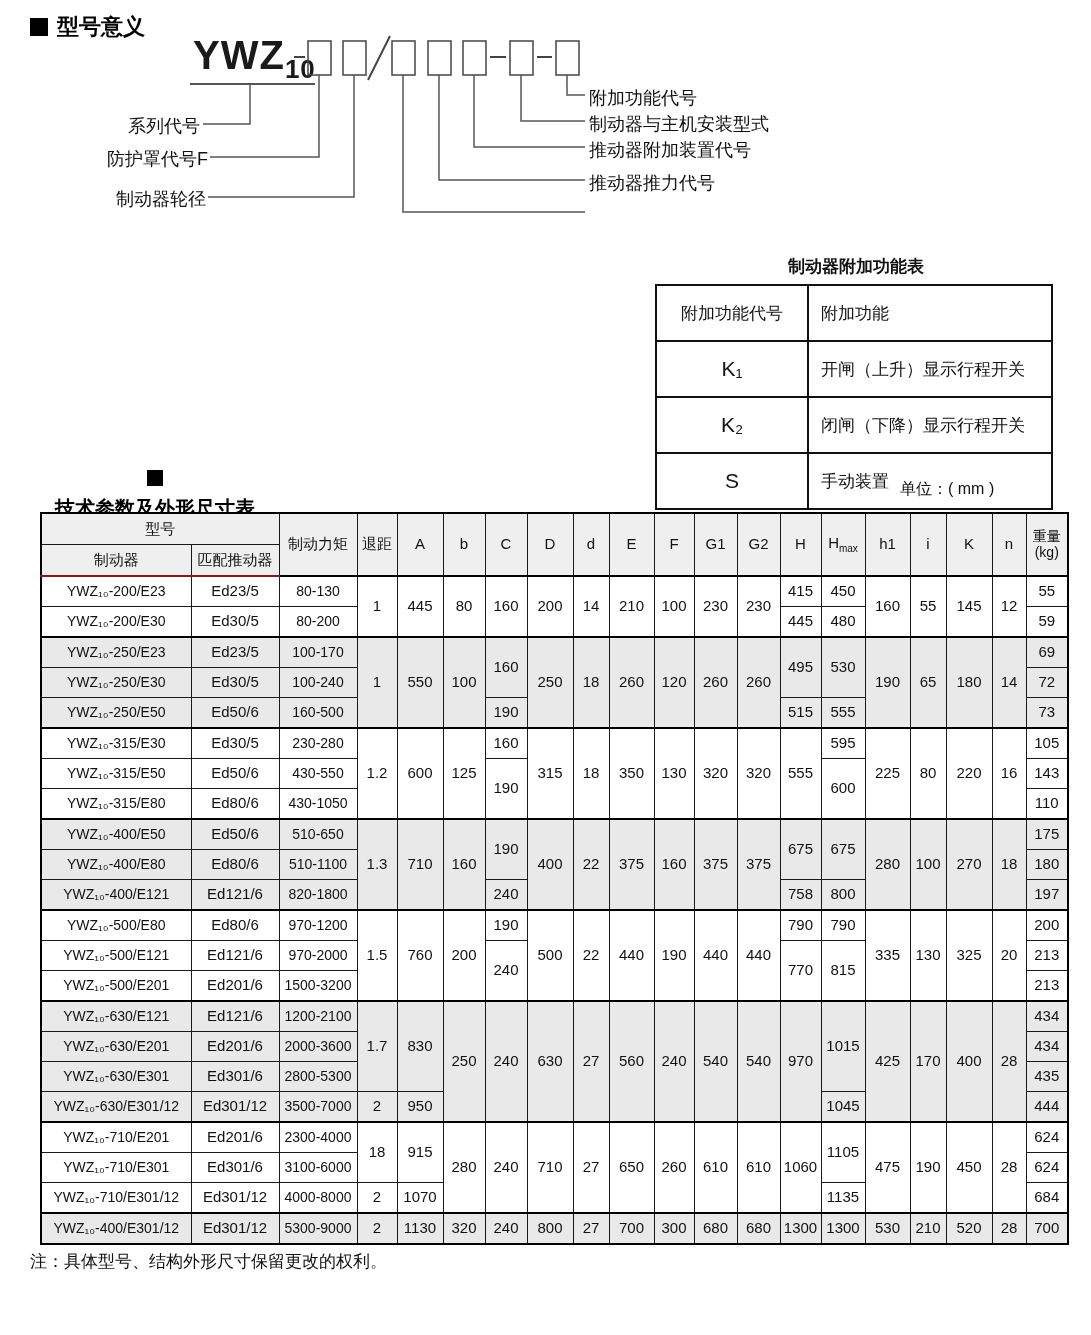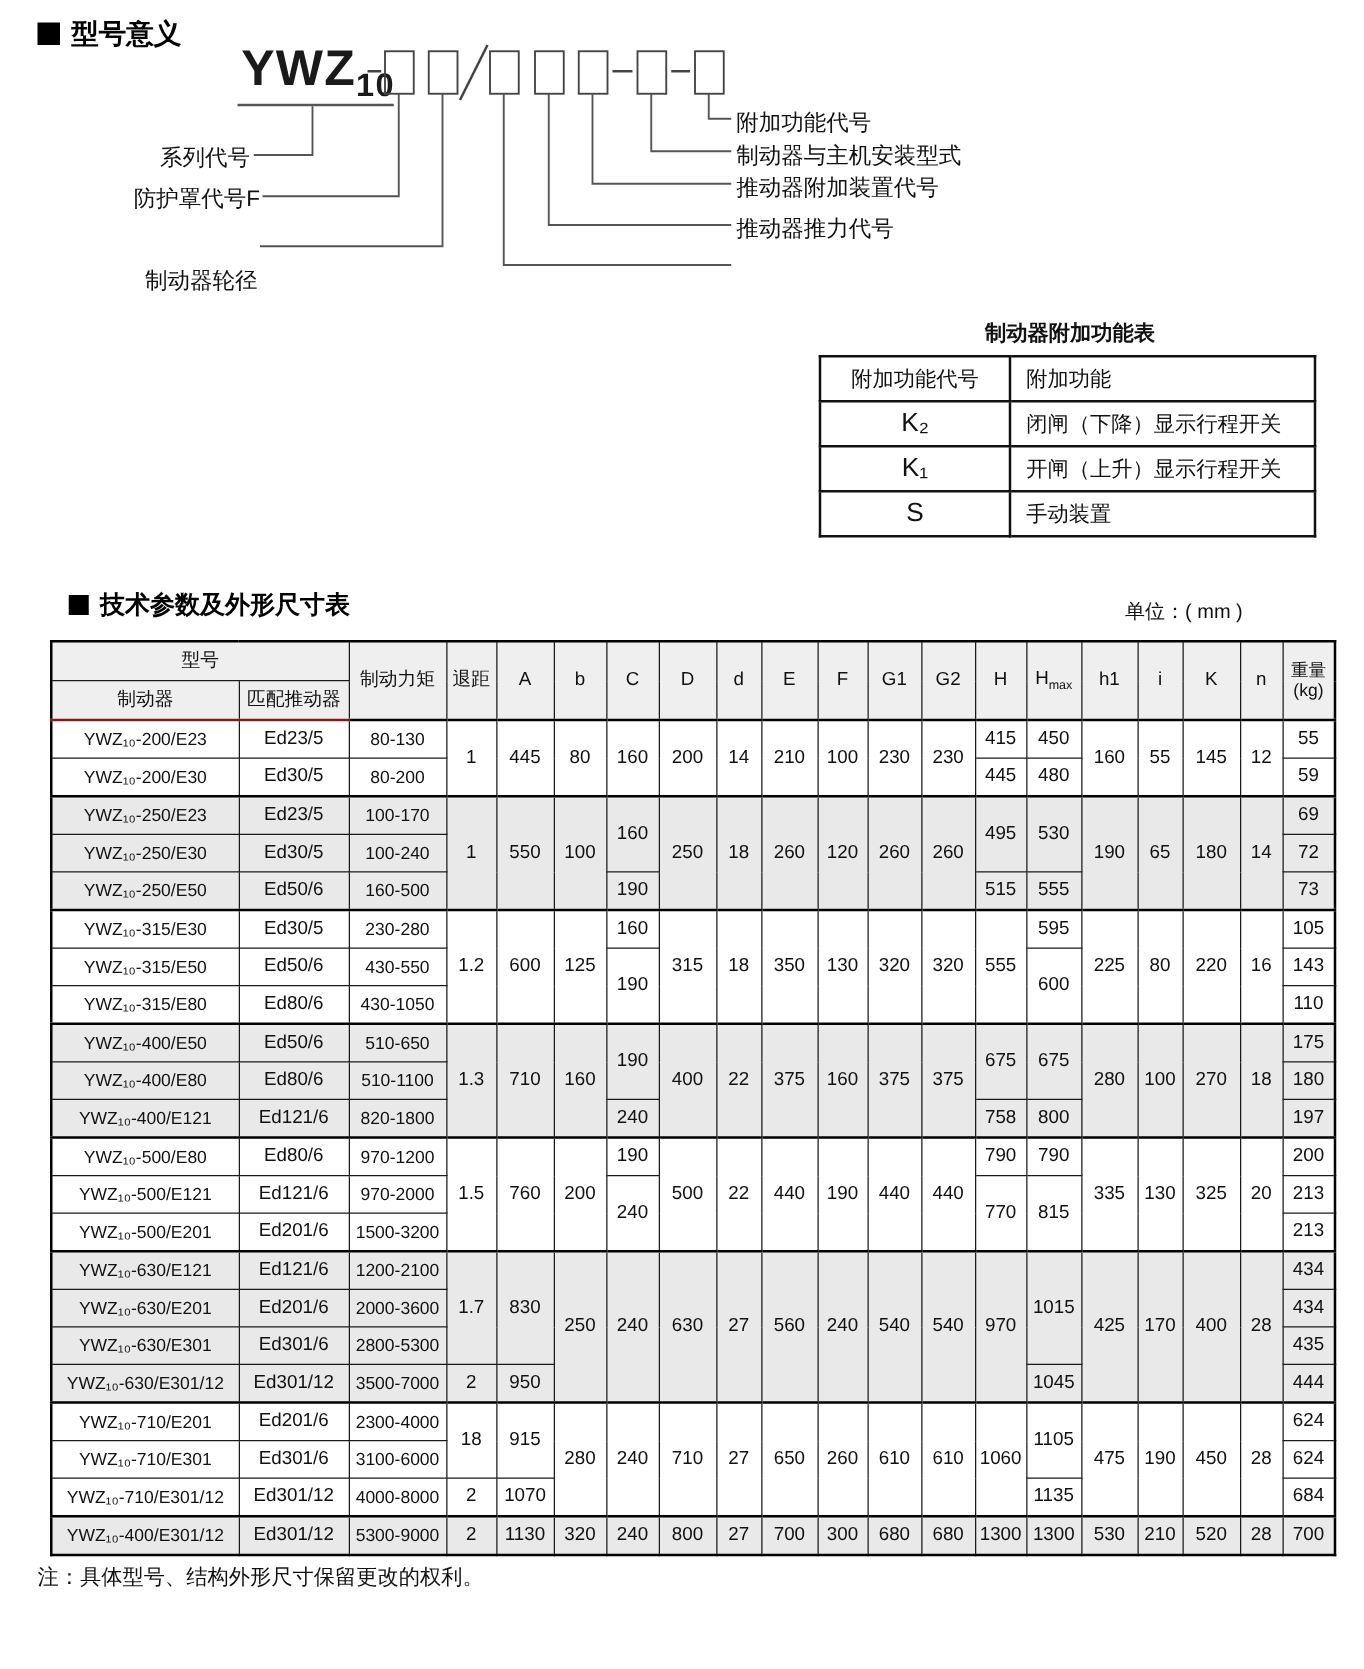--- a/index.html
+++ b/index.html
@@ -14,21 +14,21 @@
   .diagram-svg { position:absolute; left:0; top:0; }
   .model-text { position:absolute; left:193px; top:33px; font-size:40px; font-weight:bold; color:#1a1a1a; letter-spacing:1px; }
   .model-text sub { font-size:26px; font-weight:bold; }
   .dia-label { position:absolute; font-size:18px; color:#111; white-space:nowrap; }
   .dia-label.left { text-align:right; }
 
   
   .fn-wrap { position:absolute; left:655px; top:255px; width:402px; }
   .fn-title { text-align:center; font-size:17px; font-weight:bold; margin-bottom:6px; }
   .fn-table { border-collapse:collapse; width:398px; }
-  .fn-table th, .fn-table td { border:2px solid #111; height:34px; font-size:17px; font-weight:normal; padding:0 12px; }
+  .fn-table th, .fn-table td { border:2px solid #111; height:34px; font-size:17px; font-weight:normal; padding:10px 12px; }
   .fn-table .code { text-align:center; font-size:21px; width:150px; padding:0; }
   .fn-table .hdr1 { text-align:center; padding:0; }
   .fn-table .func { text-align:left; }
 
   
   .unit-label { position:absolute; left:900px; top:479px; font-size:16px; }
   .spec-wrap { position:absolute; left:40px; top:512px; }
   .spec-table { border-collapse:collapse; table-layout:fixed; border:2px solid #000; }
   .spec-table th, .spec-table td { border:1px solid #1a1a1a; text-align:center; vertical-align:middle; padding:0; height:29px; font-size:15px; font-weight:normal; line-height:1.12; background:#fff; }
   .spec-table thead th { background:#efefef; height:30px; }
@@ -77,52 +77,52 @@
 
     <polyline points="567,75 567,95 585,95" fill="none" stroke="#555" stroke-width="1.5"></polyline>
     <polyline points="521,75 521,121 585,121" fill="none" stroke="#555" stroke-width="1.5"></polyline>
     <polyline points="474,75 474,147 585,147" fill="none" stroke="#555" stroke-width="1.5"></polyline>
     <polyline points="439,75 439,180 585,180" fill="none" stroke="#555" stroke-width="1.5"></polyline>
     <polyline points="403,75 403,212 585,212" fill="none" stroke="#555" stroke-width="1.5"></polyline>
   </svg>
 
   <div class="dia-label left" style="left:60px; top:114px; width:140px;">系列代号</div>
   <div class="dia-label left" style="left:60px; top:147px; width:148px;text-align:right;">防护罩代号F</div>
-  <div class="dia-label left" style="left:60px; top:187px; width:146px;margin-top:25px;">制动器轮径</div>
+  <div class="dia-label left" style="left:60px; top:187px; width:146px;">制动器轮径</div>
 
   <div class="dia-label" style="left:589px; top:86px;">附加功能代号</div>
   <div class="dia-label" style="left:589px; top:112px;">制动器与主机安装型式</div>
   <div class="dia-label" style="left:589px; top:138px;">推动器附加装置代号</div>
   <div class="dia-label" style="left:589px; top:171px;">推动器推力代号</div>
 
   <div class="fn-wrap">
     <div class="fn-title">制动器附加功能表</div>
     <table class="fn-table">
       <tbody>
         <tr>
           <th class="hdr1">附加功能代号</th>
           <th class="func">附加功能</th>
         </tr>
         <tr>
+          <td class="code">K₁</td>
+          <td class="func">开闸（上升）显示行程开关</td>
+        </tr>
+        <tr>
           <td class="code">K₂</td>
           <td class="func">闭闸（下降）显示行程开关</td>
-        </tr>
-        <tr>
-          <td class="code">K₁</td>
-          <td class="func">开闸（上升）显示行程开关</td>
         </tr>
         <tr>
           <td class="code">S</td>
           <td class="func">手动装置</td>
         </tr>
       </tbody>
     </table>
   </div>
 
-  <div class="sec-title" style="left:55px; top:470px; font-size:20px;">
+  <div class="sec-title" style="left:55px; top:470px; font-size:20px;flex-direction:column;">
     <span class="bullet" style="width:16px;height:16px;"></span>
     <span>技术参数及外形尺寸表</span>
   </div>
   <div class="unit-label">单位：( mm )</div>
 
   <div class="spec-wrap">
   <table class="spec-table">
     <colgroup>
       <col style="width:150px">
           <col style="width:88px">

